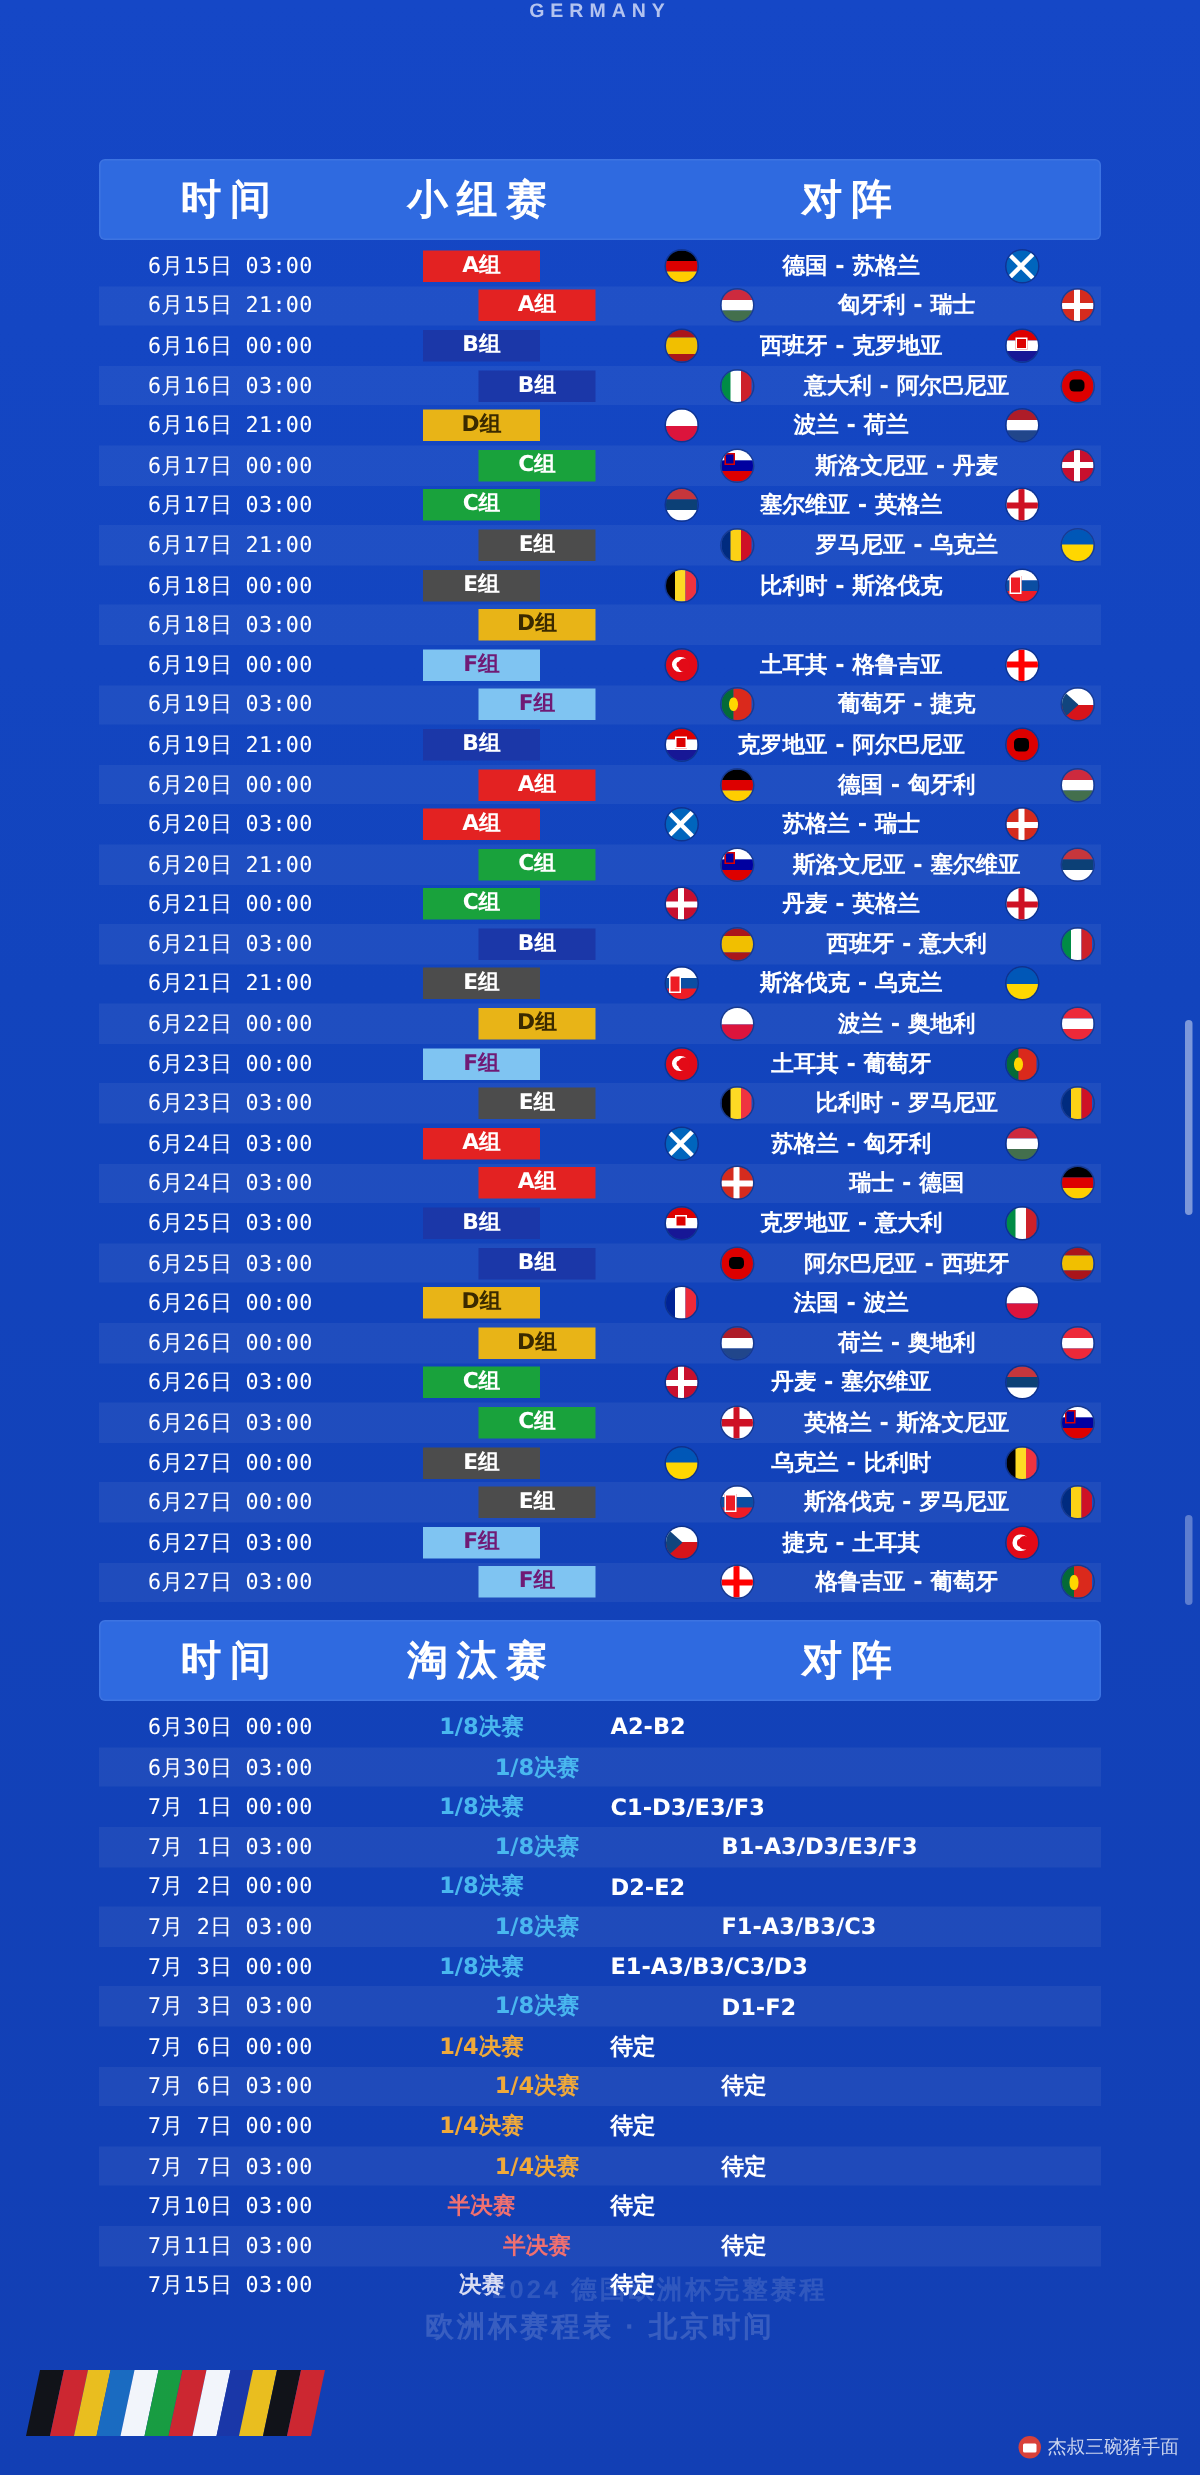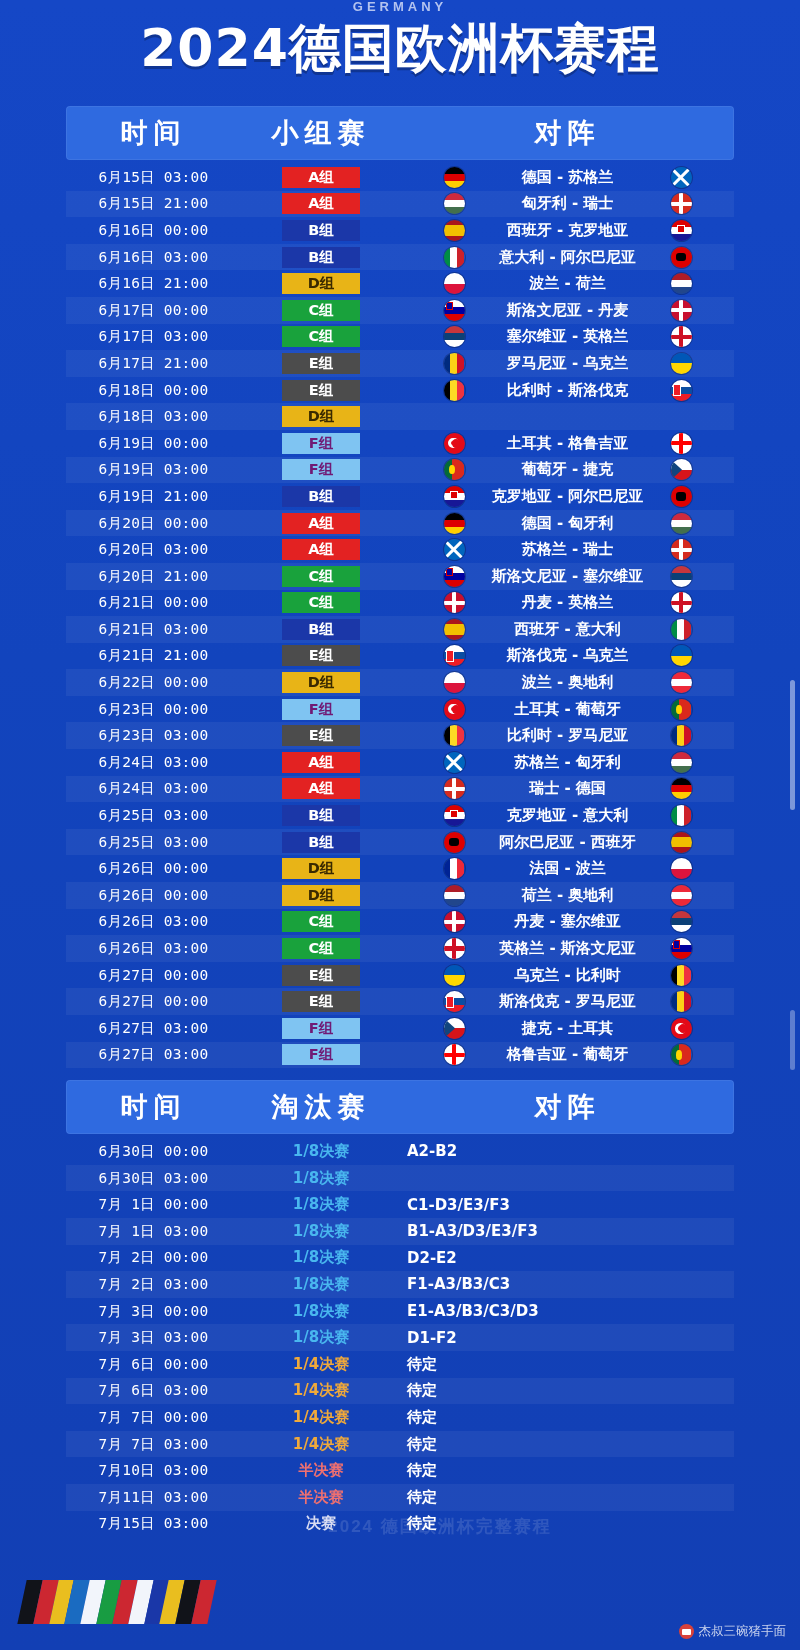--- a/index.html
+++ b/index.html
@@ -64,21 +64,21 @@
     font-weight: 900;
     letter-spacing: 6px;
     font-family: "DejaVu Sans", "Liberation Sans", sans-serif;
   }
   .rows { margin-top: 4px; }
   .row {
     display: flex;
     align-items: center;
     height: 26.6px;
   }
-  .row.alt { background: rgba(255,255,255,.055); }
+  .row.alt { background: rgba(255,255,255,.055); gap: 37px; }
   .row .time {
     width: 175px;
     text-align: center;
     color: #ffffff;
     font-size: 14.5px;
     font-family: "DejaVu Sans Mono", "Liberation Mono", monospace;
     letter-spacing: .2px;
   }
   .row .grpwrap {
     width: 160px;
@@ -212,21 +212,20 @@
     background: rgba(255,255,255,.45);
   }
 </style>
 </head>
 <body>
 
 <div class="page">
 
   <div class="banner">
     <div class="germany">GERMANY</div>
-    <h1>2024德国欧洲杯赛程</h1>
   </div>
 
   <div class="board">
     <div class="hdr">
       <div class="c1"><span>时间</span></div>
       <div class="c2"><span>小组赛</span></div>
       <div class="c3"><span>对阵</span></div>
     </div>
     <div class="rows" id="group-rows">
         <div class="row">
@@ -1001,20 +1000,21 @@
             <span class="ko-stage ko-1">决赛</span>
           </div>
           <div class="match">
             <span class="teams">待定</span>
           </div>
         </div>
       </div>
   </div>
 
   <div class="ghost2">2024 德国欧洲杯完整赛程</div>
+  <div class="ghost">欧洲杯赛程表 · 北京时间</div>
 
   <div class="bottom-strip">
     <div class="stripes">
       <i style="background:#111"></i>
         <i style="background:#d7262a"></i>
         <i style="background:#f5c518"></i>
       <i style="background:#1b6ec2"></i>
         <i style="background:#ffffff"></i>
         <i style="background:#19a23c"></i>
       <i style="background:#d7262a"></i>

